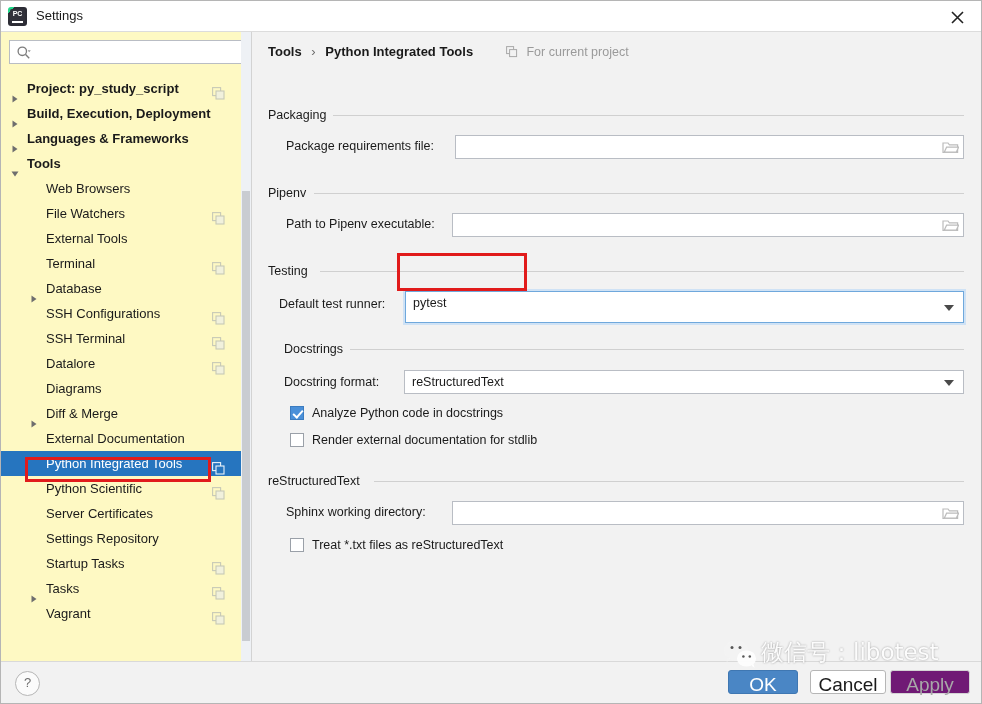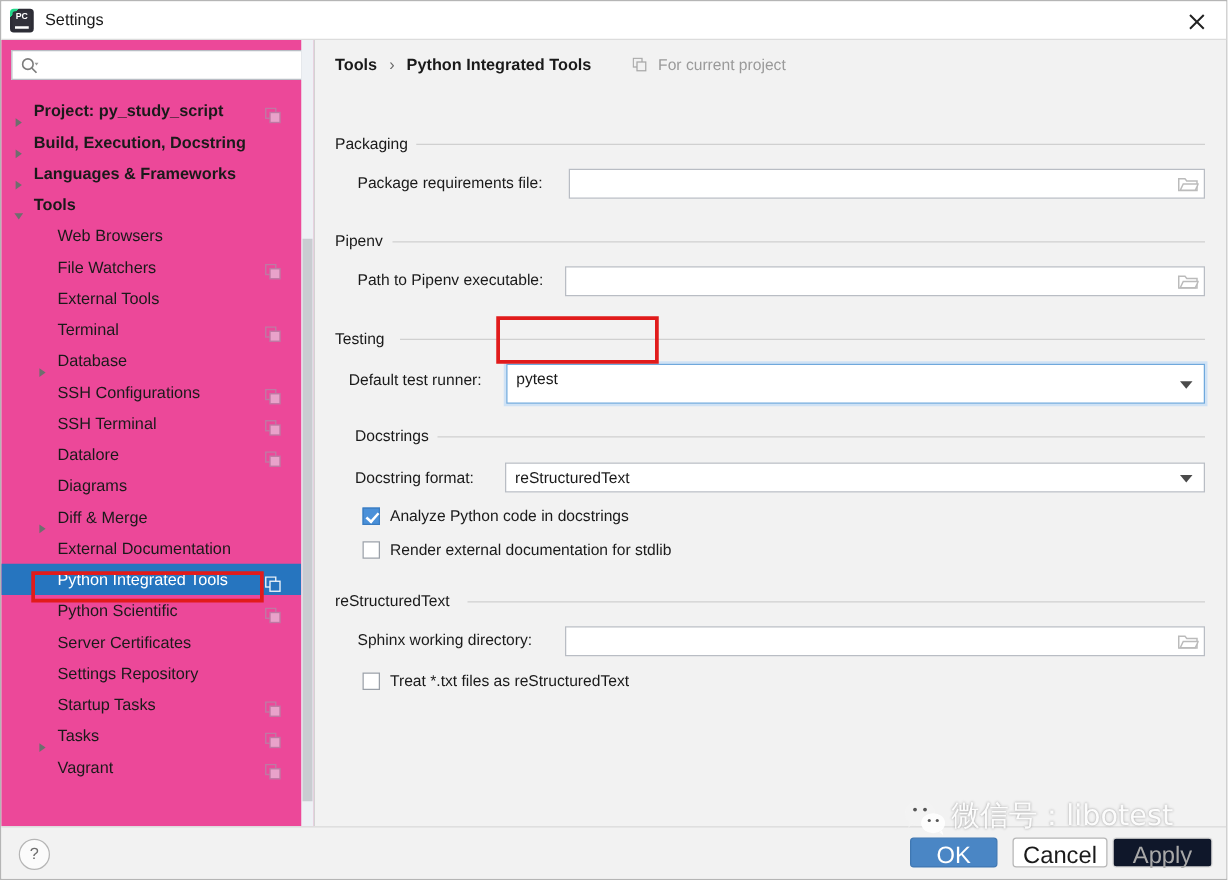--- a/index.html
+++ b/index.html
@@ -74,21 +74,21 @@
     width: 40px; height: 27px;
     cursor: pointer;
   }
   .close-btn svg { position: absolute; left: 14px; top: 8px; }
 
   
   .sidebar {
     position: absolute;
     left: 0; top: 31px;
     width: 250px; height: 629px;
-    background: #ec4899;
+    background: #fef9c3;
     box-sizing: border-box;
   }
   .search-wrap {
     position: absolute;
     left: 8px; top: 8px;
     width: 233px; height: 24px;
     background: #ffffff;
     border: 1px solid #b9bdc4;
     box-sizing: border-box;
   }
@@ -358,21 +358,21 @@
     color: #ffffff;
   }
   .btn-cancel {
     left: 809px; width: 76px;
     background: #ffffff;
     border: 1px solid #b6b6b6;
     color: #1a1a1a;
   }
   .btn-apply {
     left: 889px; width: 80px;
-    background: #0f172a;
+    background: #701a75;
     border: 1px solid #d4d4d4;
     color: #a8a8a8;
     cursor: default;
   }
 
   
   .watermark {
     position: absolute;
     left: 722px; top: 636px;
     height: 34px;
@@ -436,21 +436,21 @@
           <span class="label" style="left: 26px;">Project: py_study_script</span>
           <span class="copy-icon"><svg width="13" height="13" viewBox="0 0 13 13">
               <rect x="0.6" y="0.6" width="8" height="8" fill="none" stroke="#9aa2ad" stroke-width="1.1"></rect>
               <rect x="4" y="4" width="8" height="8" fill="#e8ecf2" stroke="#9aa2ad" stroke-width="1.1"></rect>
             </svg></span>
         </div>
         <div class="tree-row bold">
           <span class="arrow" style="left: 10px;"><svg width="8" height="8" viewBox="0 0 8 8">
               <path d="M1.5,0.5 L6.5,4 L1.5,7.5 z" fill="#6e6e6e"></path>
             </svg></span>
-          <span class="label" style="left: 26px;">Build, Execution, Docstring</span>
+          <span class="label" style="left: 26px;">Build, Execution, Deployment</span>
         </div>
         <div class="tree-row bold">
           <span class="arrow" style="left: 10px;"><svg width="8" height="8" viewBox="0 0 8 8">
               <path d="M1.5,0.5 L6.5,4 L1.5,7.5 z" fill="#6e6e6e"></path>
             </svg></span>
           <span class="label" style="left: 26px;">Languages &amp; Frameworks</span>
         </div>
         <div class="tree-row bold">
           <span class="arrow" style="left: 10px;"><svg width="8" height="8" viewBox="0 0 8 8">
               <path d="M0.5,1.5 L7.5,1.5 L4,6.5 z" fill="#6e6e6e"></path>

